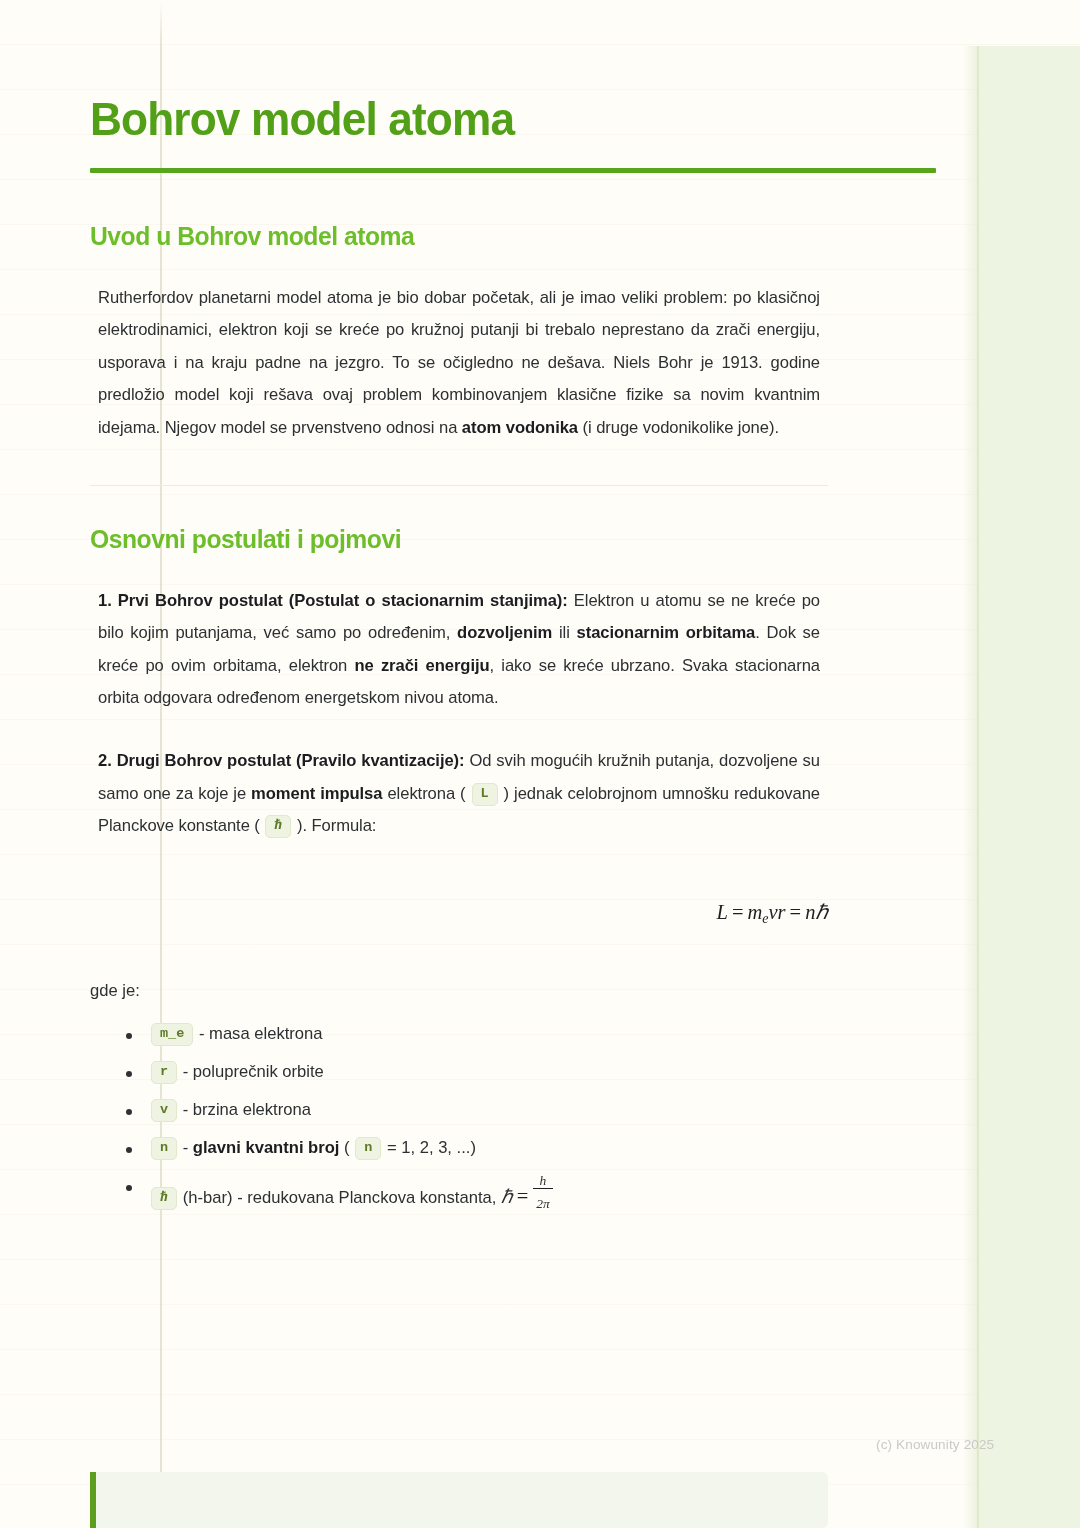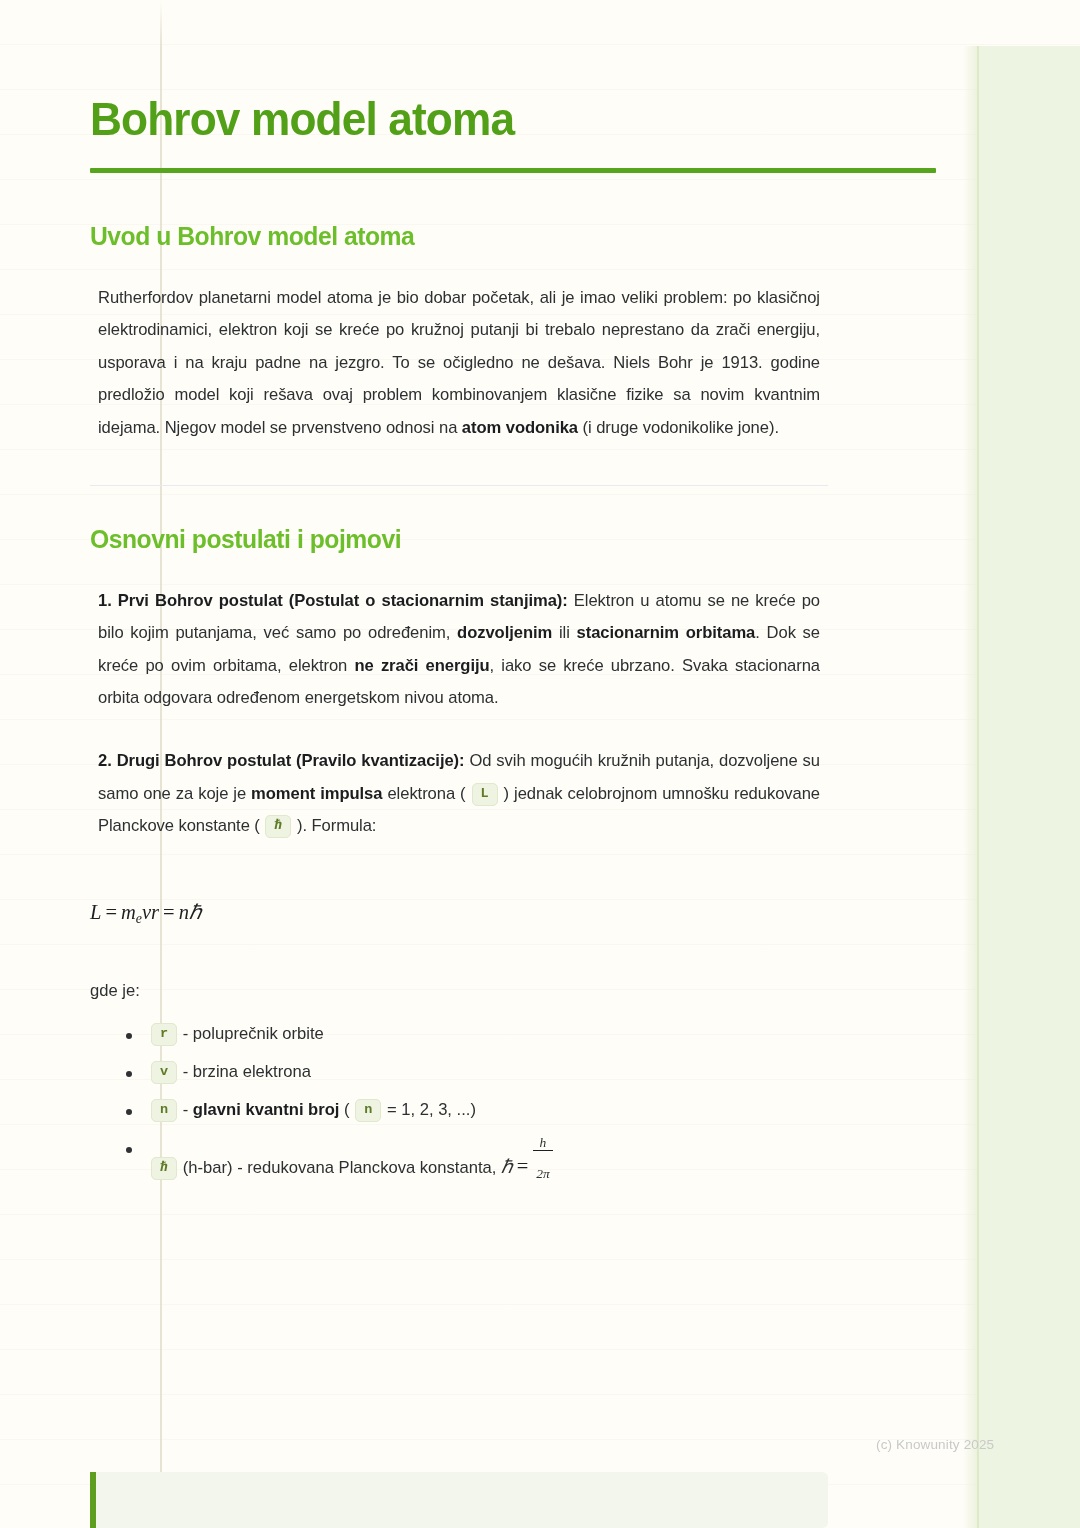--- a/index.html
+++ b/index.html
@@ -130,21 +130,21 @@
     border-radius: 5px;
     padding: 3px 8px 4px 8px;
     line-height: 1.05;
     vertical-align: 2px;
     margin: 0 1px;
   }
 
   
   .formula-block {
     padding-top: 46px;
-    text-align: left;
+    text-align: right;
   }
   .math {
     font-family: "Liberation Serif", serif;
     font-size: 20.5px;
     color: #1d1f22;
   }
   .math i, .mi { font-style: italic; }
   .mi-sub {
     font-style: italic;
     font-size: 0.68em;
@@ -186,21 +186,21 @@
   .frac {
     display: inline-block;
     vertical-align: -0.42em;
     text-align: center;
     font-family: "Liberation Serif", serif;
     font-size: 13.5px;
     line-height: 1.08;
     margin: 0 1px;
   }
   .frac .num { display: block; font-style: italic; padding: 0 3px; }
-  .frac .den { display: block; border-top: 1px solid #1d1f22; font-style: italic; padding: 16px 3px; }
+  .frac .den { display: block; border-top: 1px solid #1d1f22; font-style: italic; padding: 8px 3px; }
   .hbar {
     font-family: "Liberation Serif", serif;
     font-size: 19px;
     font-style: italic;
   }
 
   
   #callout {
     position: absolute;
     left: 90px;
@@ -251,20 +251,21 @@
     <p class="body"><b>2. Drugi Bohrov postulat (Pravilo kvantizacije):</b><span> Od svih mogućih kružnih putanja, dozvoljene su samo one za koje je </span><b>moment impulsa</b><span> elektrona ( </span><code class="chip">L</code><span> ) jednak celobrojnom umnošku redukovane Planckove konstante ( </span><code class="chip">ℏ</code><span> ). Formula:</span></p>
 
     <div class="formula-block">
       <span class="math"><i class="mi">L</i><span class="mo">=</span><i class="mi">m</i><span class="mi-sub">e</span><i class="mi">v</i><i class="mi">r</i><span class="mo">=</span><i class="mi">n</i><i class="mi">ℏ</i></span>
     </div>
 
     <p class="gde">gde je:</p>
 
     <ul class="var-list">
 
+      <li><code class="chip">m_e</code><span> - masa elektrona</span></li>
 
       <li><code class="chip">r</code><span> - poluprečnik orbite</span></li>
 
       <li><code class="chip">v</code><span> - brzina elektrona</span></li>
 
       <li><code class="chip">n</code><span> - </span><b>glavni kvantni broj</b><span> ( </span><code class="chip">n</code><span> = 1, 2, 3, ...)</span></li>
 
       <li><code class="chip">ℏ</code><span> (h-bar) - redukovana Planckova konstanta, </span><span class="hbar">ℏ</span><span class="mo math">=</span><span class="frac"><span class="num">h</span><span class="den">2π</span></span></li>
 
     </ul>

